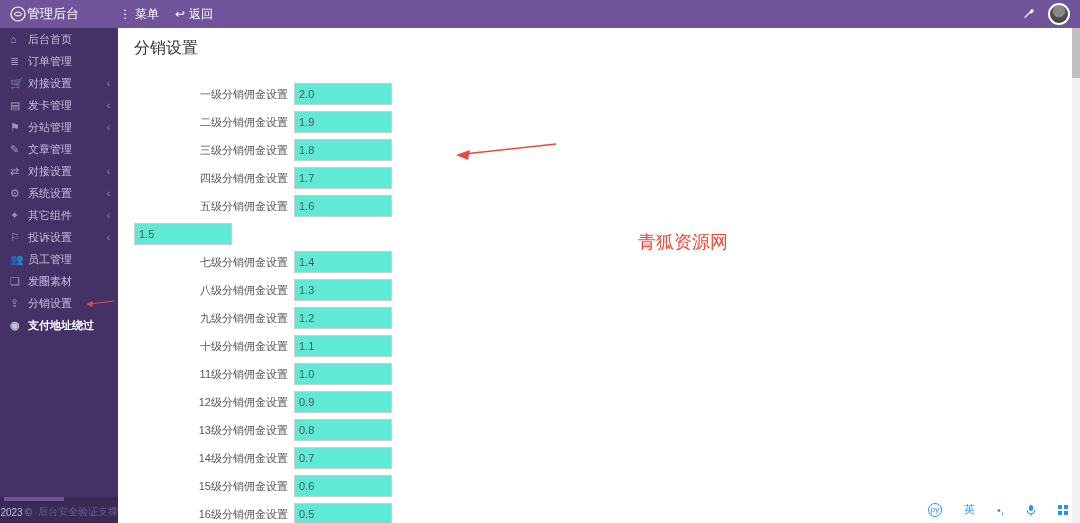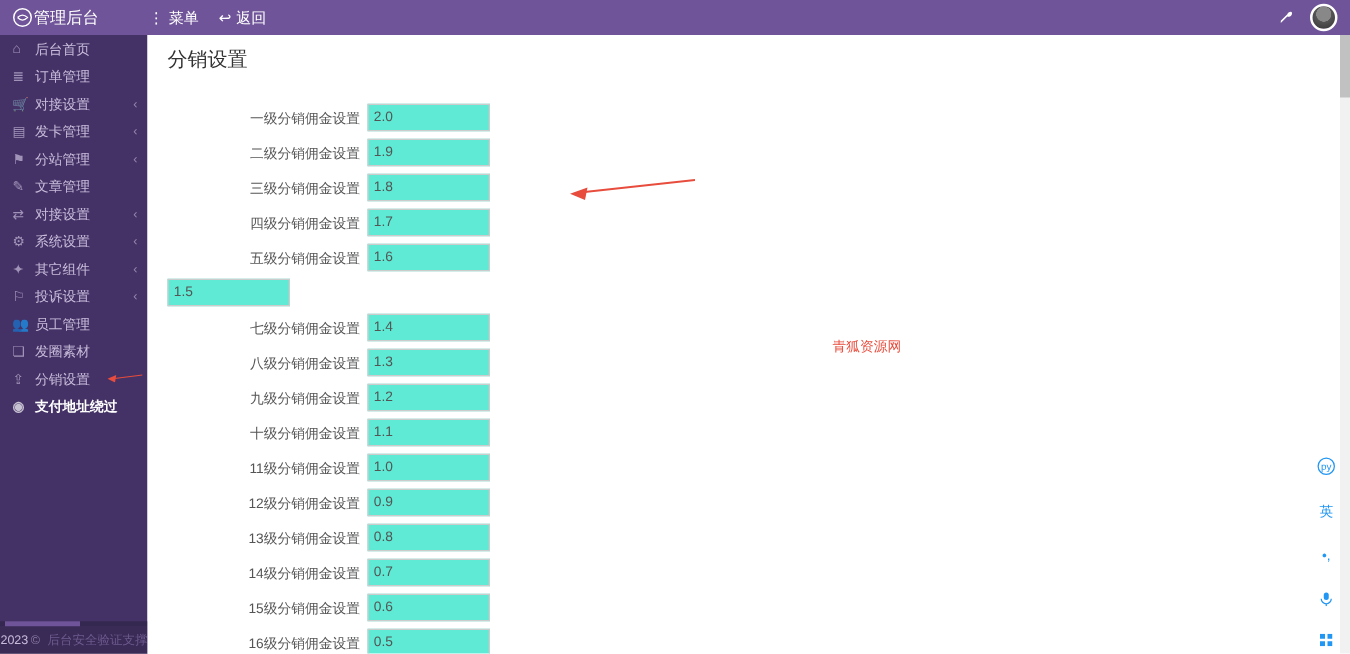--- a/index.html
+++ b/index.html
@@ -32,27 +32,27 @@
     
     .main { flex: 1; background: #fff; position: relative; overflow: hidden; }
     .page-header { padding: 10px 16px; border-bottom: 1px solid transparent; }
     .page-title { font-size: 16px; font-weight: normal; color: #333; }
     
     .form-area { padding: 10px 0 0 0; height: calc(100% - 42px); overflow-y: hidden; }
     .form-row { display: flex; align-items: center; height: 28px; margin-bottom: 0px; margin-left: 16px; }
     .form-label { width: 160px; text-align: right; padding-right: 6px; font-size: 11px; color: #555; }
     .form-input { width: 98px; height: 22px; border: 1px solid #ccc; padding: 0 4px; font-size: 11px; color: #555; background: #5eead4; }
     
-    .watermark { position: absolute; top: 202px; left: 548px; color: #e74c3c; font-size: 11px; pointer-events: none; margin-top: 40px; }
+    .watermark { position: absolute; top: 202px; left: 520px; color: #e74c3c; font-size: 18px; pointer-events: none; }
     .red-arrow-big { position: absolute; top: 112px; left: 338px; pointer-events: none; }
     
     .main-scrollbar-v { position: absolute; right: 0; top: 0; width: 8px; height: 100%; background: #f1f1f1; }
     .main-scrollbar-thumb { width: 8px; height: 50px; background: #c1c1c1; position: absolute; top: 0; }
     
-    .ime-bar { position: absolute; right: 12px; bottom: 6px; display: flex; align-items: center; gap: 22px; font-size: 11px; color: #2196f3; flex-direction: column; }
+    .ime-bar { position: absolute; right: 12px; bottom: 6px; display: flex; align-items: center; gap: 22px; font-size: 11px; color: #2196f3; }
     .ime-bar span { display: inline-flex; align-items: center; }
     .ime-circle { width: 14px; height: 14px; border: 1px solid #2196f3; border-radius: 50%; display: inline-flex; align-items: center; justify-content: center; font-size: 8px; }
   </style>
 </head>
 <body>
 
 <div class="topbar">
   <div class="topbar-left">
     <span class="logo-icon">
       <svg viewBox="0 0 16 16" width="16" height="16">

